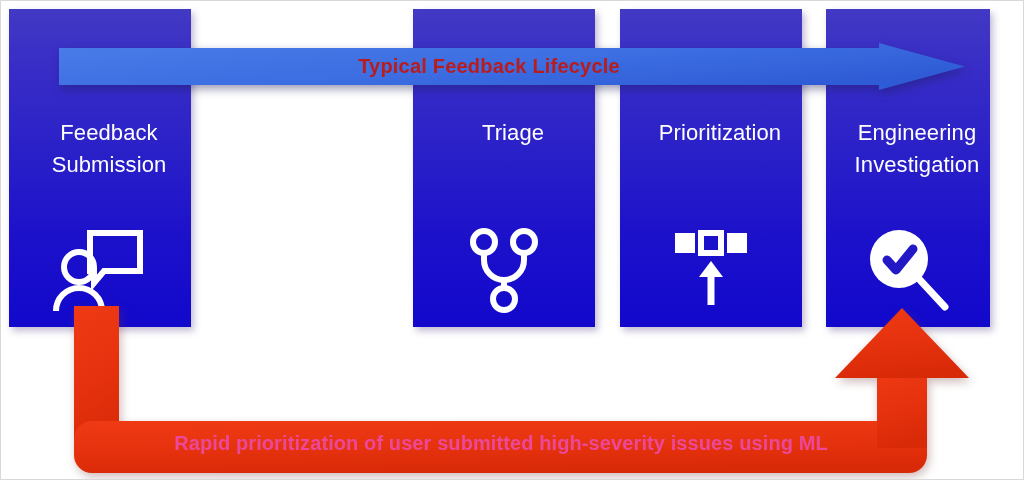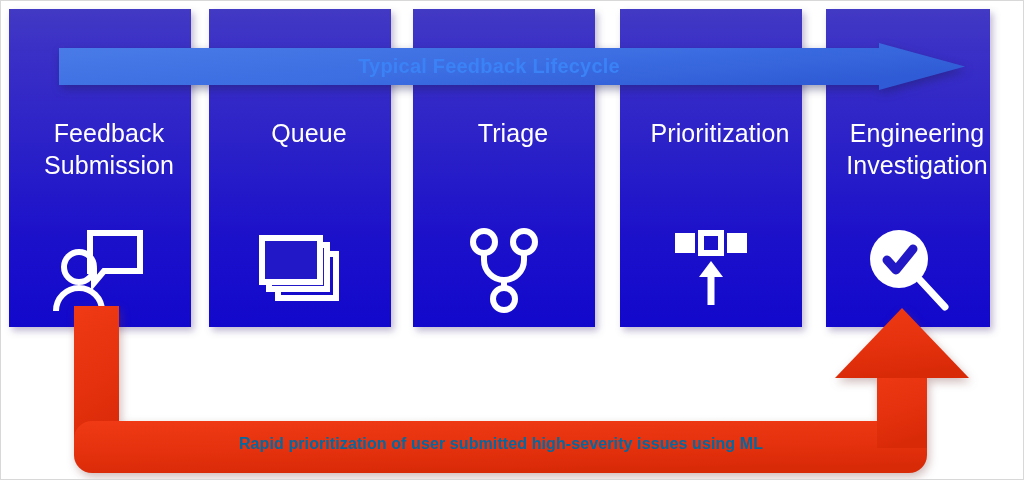--- a/index.html
+++ b/index.html
@@ -35,21 +35,21 @@
   .panel-p3 { left: 619px; }
   .panel-p4 { left: 825px; width: 164px; }
 
   .panel-title {
     position: absolute;
     left: 0;
     right: 0;
     top: 108px;
     text-align: center;
     color: #ffffff;
-    font-size: 25px;
+    font-size: 22px;
     line-height: 32px;
     font-weight: 400;
     letter-spacing: 0.1px;
     white-space: pre-line;
     margin-left: 18px;
   }
 
   .panel-icon {
     position: absolute;
     left: 0;
@@ -72,21 +72,21 @@
   }
   .lifecycle-label {
     position: absolute;
     left: 58px;
     top: 42px;
     width: 860px;
     height: 47px;
     display: flex;
     align-items: center;
     justify-content: center;
-    color: #3b82f6;
+    color: #b91c1c;
     font-size: 20px;
     font-weight: bold;
     letter-spacing: 0.2px;
     pointer-events: none;
   }
 
   
   .ml-arrow {
     position: absolute;
     left: 56px;
@@ -97,22 +97,22 @@
   }
   .ml-label {
     position: absolute;
     left: 120px;
     top: 420px;
     width: 760px;
     height: 45px;
     display: flex;
     align-items: center;
     justify-content: center;
-    color: #0369a1;
-    font-size: 16px;
+    color: #ec4899;
+    font-size: 20px;
     font-weight: bold;
     letter-spacing: 0.1px;
     pointer-events: none;
   }
 
   svg { display: block; overflow: visible; }
 </style>
 </head>
 <body>
 
@@ -123,30 +123,20 @@
 Submission</div>
     <div class="panel-icon">
       <svg width="96" height="86" viewBox="0 0 96 86">
         <path d="M38 6 H88 V44 H52 L42 56 V44 H38 Z" fill="none" stroke="#ffffff" stroke-width="6" stroke-linejoin="miter"></path>
         <circle cx="27" cy="40" r="15" fill="none" stroke="#ffffff" stroke-width="6"></circle>
         <path d="M4 84 a23 23 0 0 1 46 0" fill="none" stroke="#ffffff" stroke-width="6" stroke-linecap="butt"></path>
       </svg>
     </div>
   </div>
 
-  <div class="panel panel-p1">
-    <div class="panel-title">Queue</div>
-    <div class="panel-icon">
-      <svg width="84" height="72" viewBox="0 0 84 72">
-        <rect x="20" y="20" width="58" height="44" fill="none" stroke="#ffffff" stroke-width="6"></rect>
-        <rect x="11" y="11" width="58" height="44" fill="#2218c8" stroke="#ffffff" stroke-width="6"></rect>
-        <rect x="4" y="4" width="58" height="44" fill="#2218c8" stroke="#ffffff" stroke-width="6"></rect>
-      </svg>
-    </div>
-  </div>
 
   <div class="panel panel-p3">
     <div class="panel-title">Prioritization</div>
     <div class="panel-icon">
       <svg width="76" height="78" viewBox="0 0 76 78">
         <rect x="2" y="2" width="20" height="20" fill="#ffffff"></rect>
         <rect x="28" y="2" width="20" height="20" fill="none" stroke="#ffffff" stroke-width="6"></rect>
         <rect x="54" y="2" width="20" height="20" fill="#ffffff"></rect>
         <path d="M38 74 V38" fill="none" stroke="#ffffff" stroke-width="7"></path>
         <path d="M38 30 L50 46 H26 Z" fill="#ffffff"></path>

